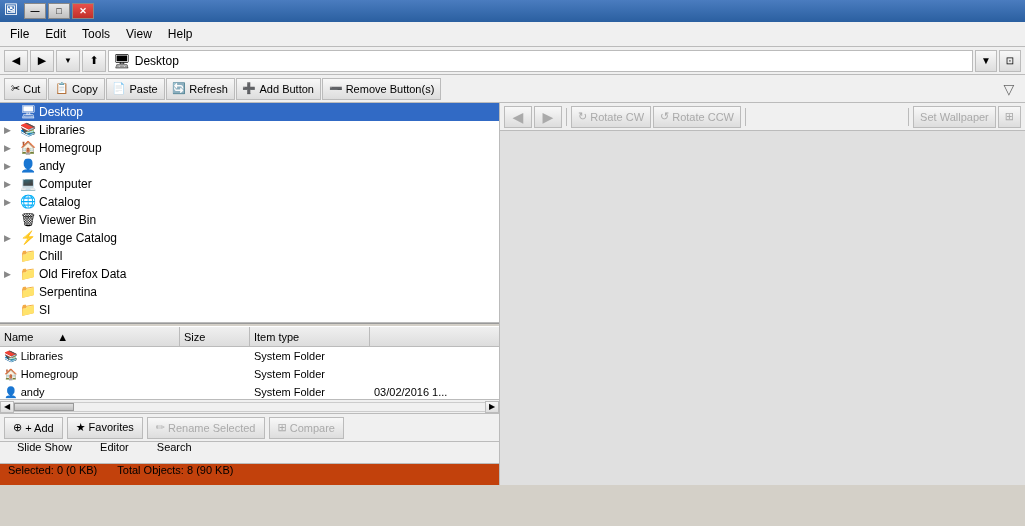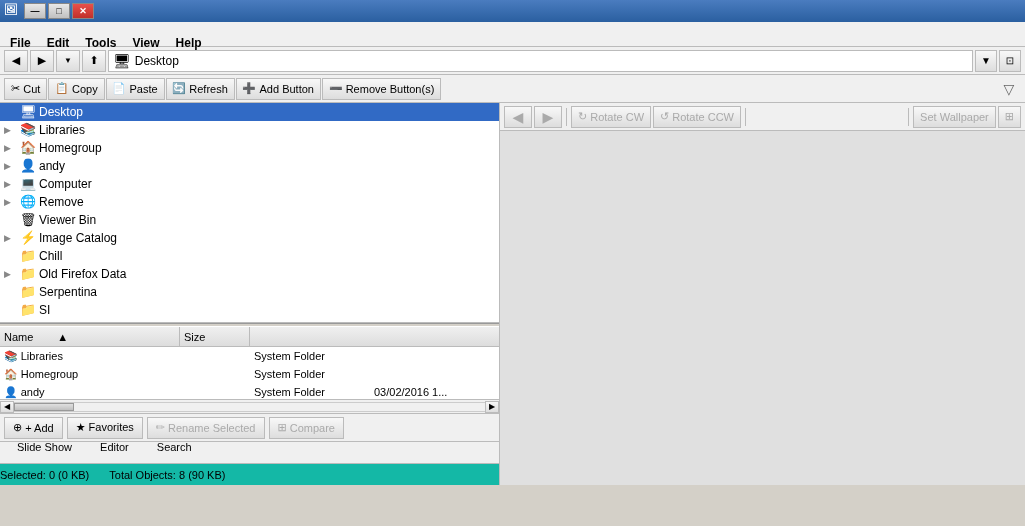--- a/index.html
+++ b/index.html
@@ -28,22 +28,22 @@
       font-size: 9px; cursor: pointer; color: #000;
     }
     .title-btn.close { background: linear-gradient(to bottom, #e8504a, #c0302a); color: white; }
 
     
     .menu-bar {
       background: #f0f0f0;
       border-bottom: 1px solid #bbb;
       height: 22px;
       display: flex;
+      align-items: center;
       padding: 12px 2px;
-      font-weight: bold;
     }
     .menu-item {
       padding: 2px 8px;
       cursor: pointer;
       font-size: 12px;
     }
 
     
     .nav-bar {
       background: #f0f0f0;
@@ -232,25 +232,25 @@
       font-size: 11px;
       cursor: pointer;
       border: 1px solid transparent;
       border-bottom: none;
       margin-right: 2px;
     }
 
     
     .status-bar {
       height: 22px;
-      background: #14b8a6;
+      background: #c2410c;
       border-top: 1px solid #bbb;
       display: flex;
-      align-items: center;
-      padding: 0 0;
+      align-items: flex-start;
+      padding: 0 8px;
       font-size: 11px;
       gap: 20px;
     }
 
     
     .right-panel {
       flex: 1;
       display: flex;
       flex-direction: column;
       background: #e8e8e8;
@@ -436,21 +436,21 @@
 
       <div class="tree-item">
         <span class="tree-expand">▶</span>
         <span class="tree-item-icon">💻</span>
         <span class="tree-item-label">Computer</span>
       </div>
 
       <div class="tree-item">
         <span class="tree-expand">▶</span>
         <span class="tree-item-icon">🌐</span>
-        <span class="tree-item-label">Remove</span>
+        <span class="tree-item-label">Catalog</span>
       </div>
 
       <div class="tree-item">
         <span class="tree-expand"></span>
         <span class="tree-item-icon">🗑</span>
         <span class="tree-item-label">Viewer Bin</span>
       </div>
 
       <div class="tree-item">
         <span class="tree-expand">▶</span>
@@ -492,20 +492,23 @@
     <div class="v-divider"></div>
 
     <div class="list-view">
       <div class="list-header">
         <div class="list-col-header col-name">
           <span>Name</span>
           <span>▲</span>
         </div>
         <div class="list-col-header col-size">
           <span>Size</span>
+        </div>
+        <div class="list-col-header col-type">
+          <span>Item type</span>
         </div>
       </div>
       <div class="list-body">
         <div class="list-row">
           <div class="list-cell col-name" style="display:flex;align-items:center;gap:3px;">
             <span>📚</span>
             <span>Libraries</span>
           </div>
           <div class="list-cell col-size"></div>
           <div class="list-cell col-type">System Folder</div>

